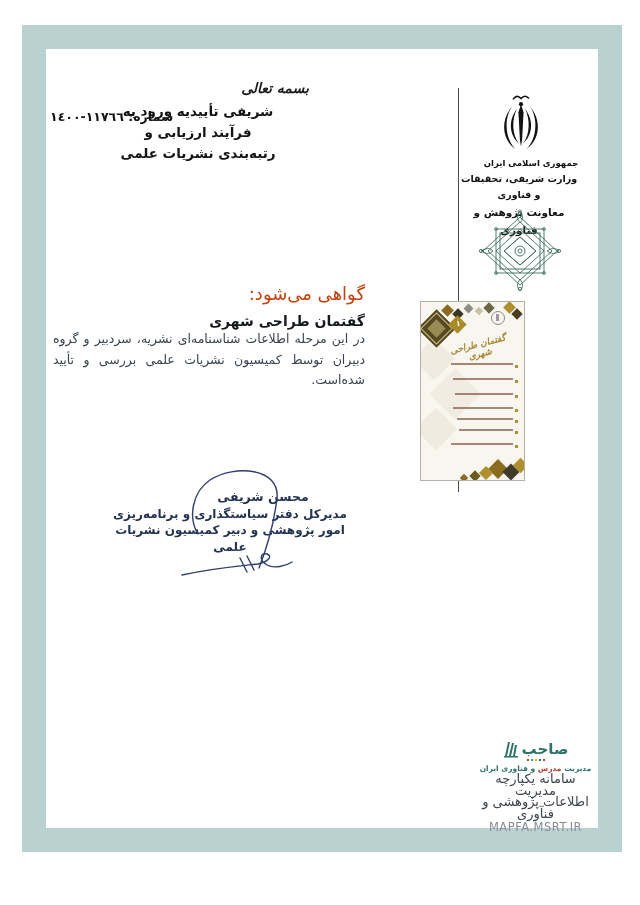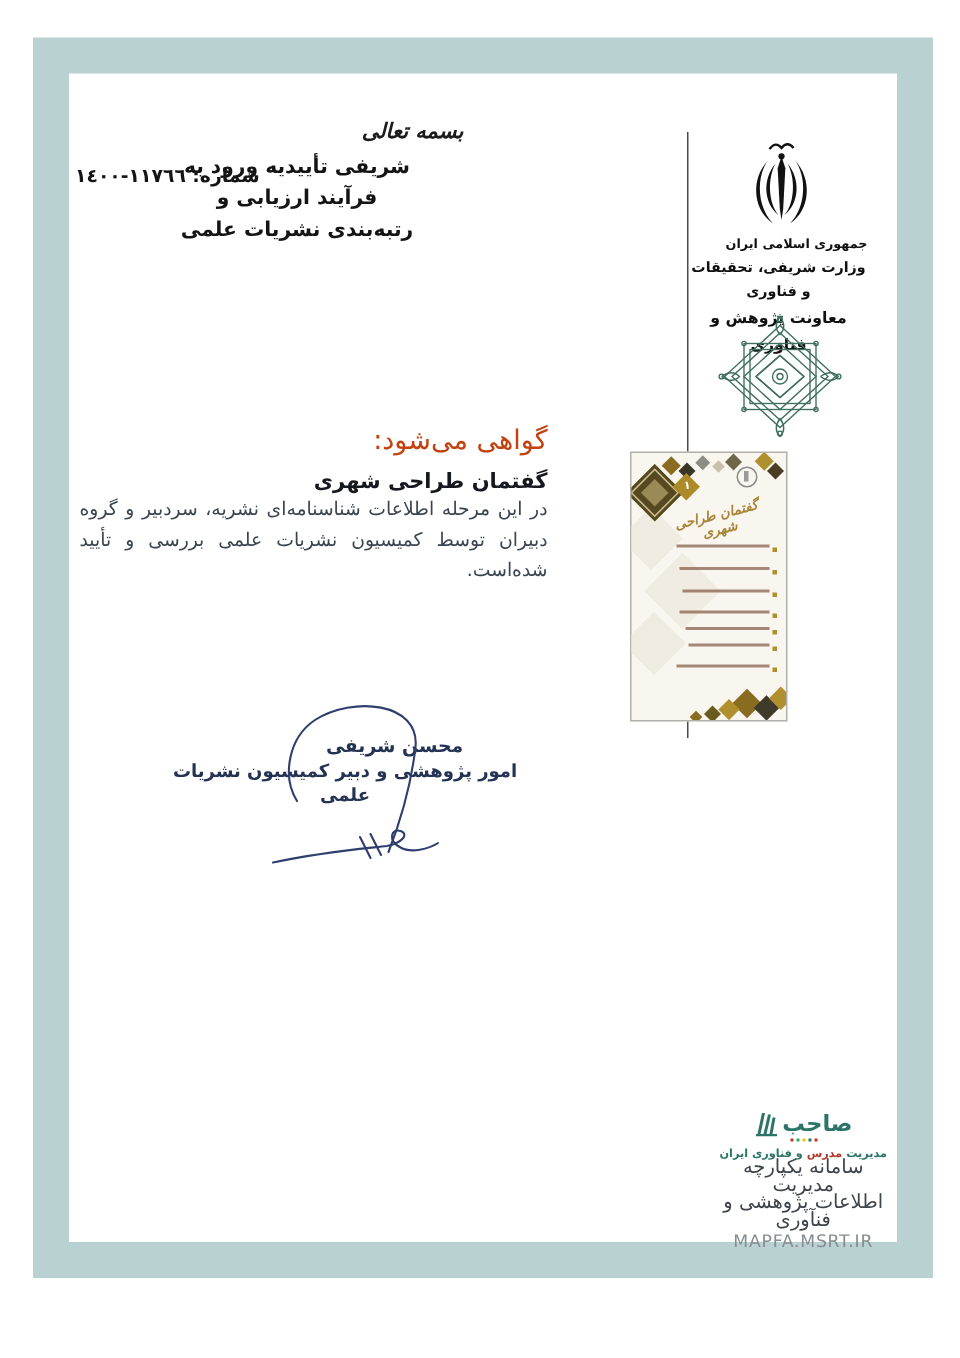--- a/index.html
+++ b/index.html
@@ -188,20 +188,21 @@
   </div>
 
   <div class="abs body-block">
     <div class="certify">گواهی می‌شود:</div>
     <div class="journal-name">گفتمان طراحی شهری</div>
     <p class="para para2">در این مرحله اطلاعات شناسنامه‌ای نشریه، سردبیر و گروه دبیران توسط کمیسیون نشریات علمی بررسی و تأیید شده‌است.</p>
   </div>
 
   <div class="abs sig-block">
     <div class="sig-name">محسن شریفی</div>
+    <div>مدیرکل دفتر سیاستگذاری و برنامه‌ریزی</div>
     <div>امور پژوهشی و دبیر کمیسیون نشریات</div>
     <div>علمی</div>
   </div>
 
   <svg class="abs sig-svg" width="180" height="130" viewBox="0 0 180 130">
     <g fill="none" stroke="#2f3f6d" stroke-width="1.4" stroke-linecap="round">
       <path d="M58 72 C48 56 52 30 70 18 C95 2 140 6 137 36 C134 62 126 88 119 106"></path>
       <path d="M42 113 C75 106 100 104 118 102 C128 100 133 94 127 92 C121 90 118 98 127 103 C134 107 146 104 152 100"></path>
       <path d="M100 96 l7 14"></path>
       <path d="M107 94 l7 14"></path>

